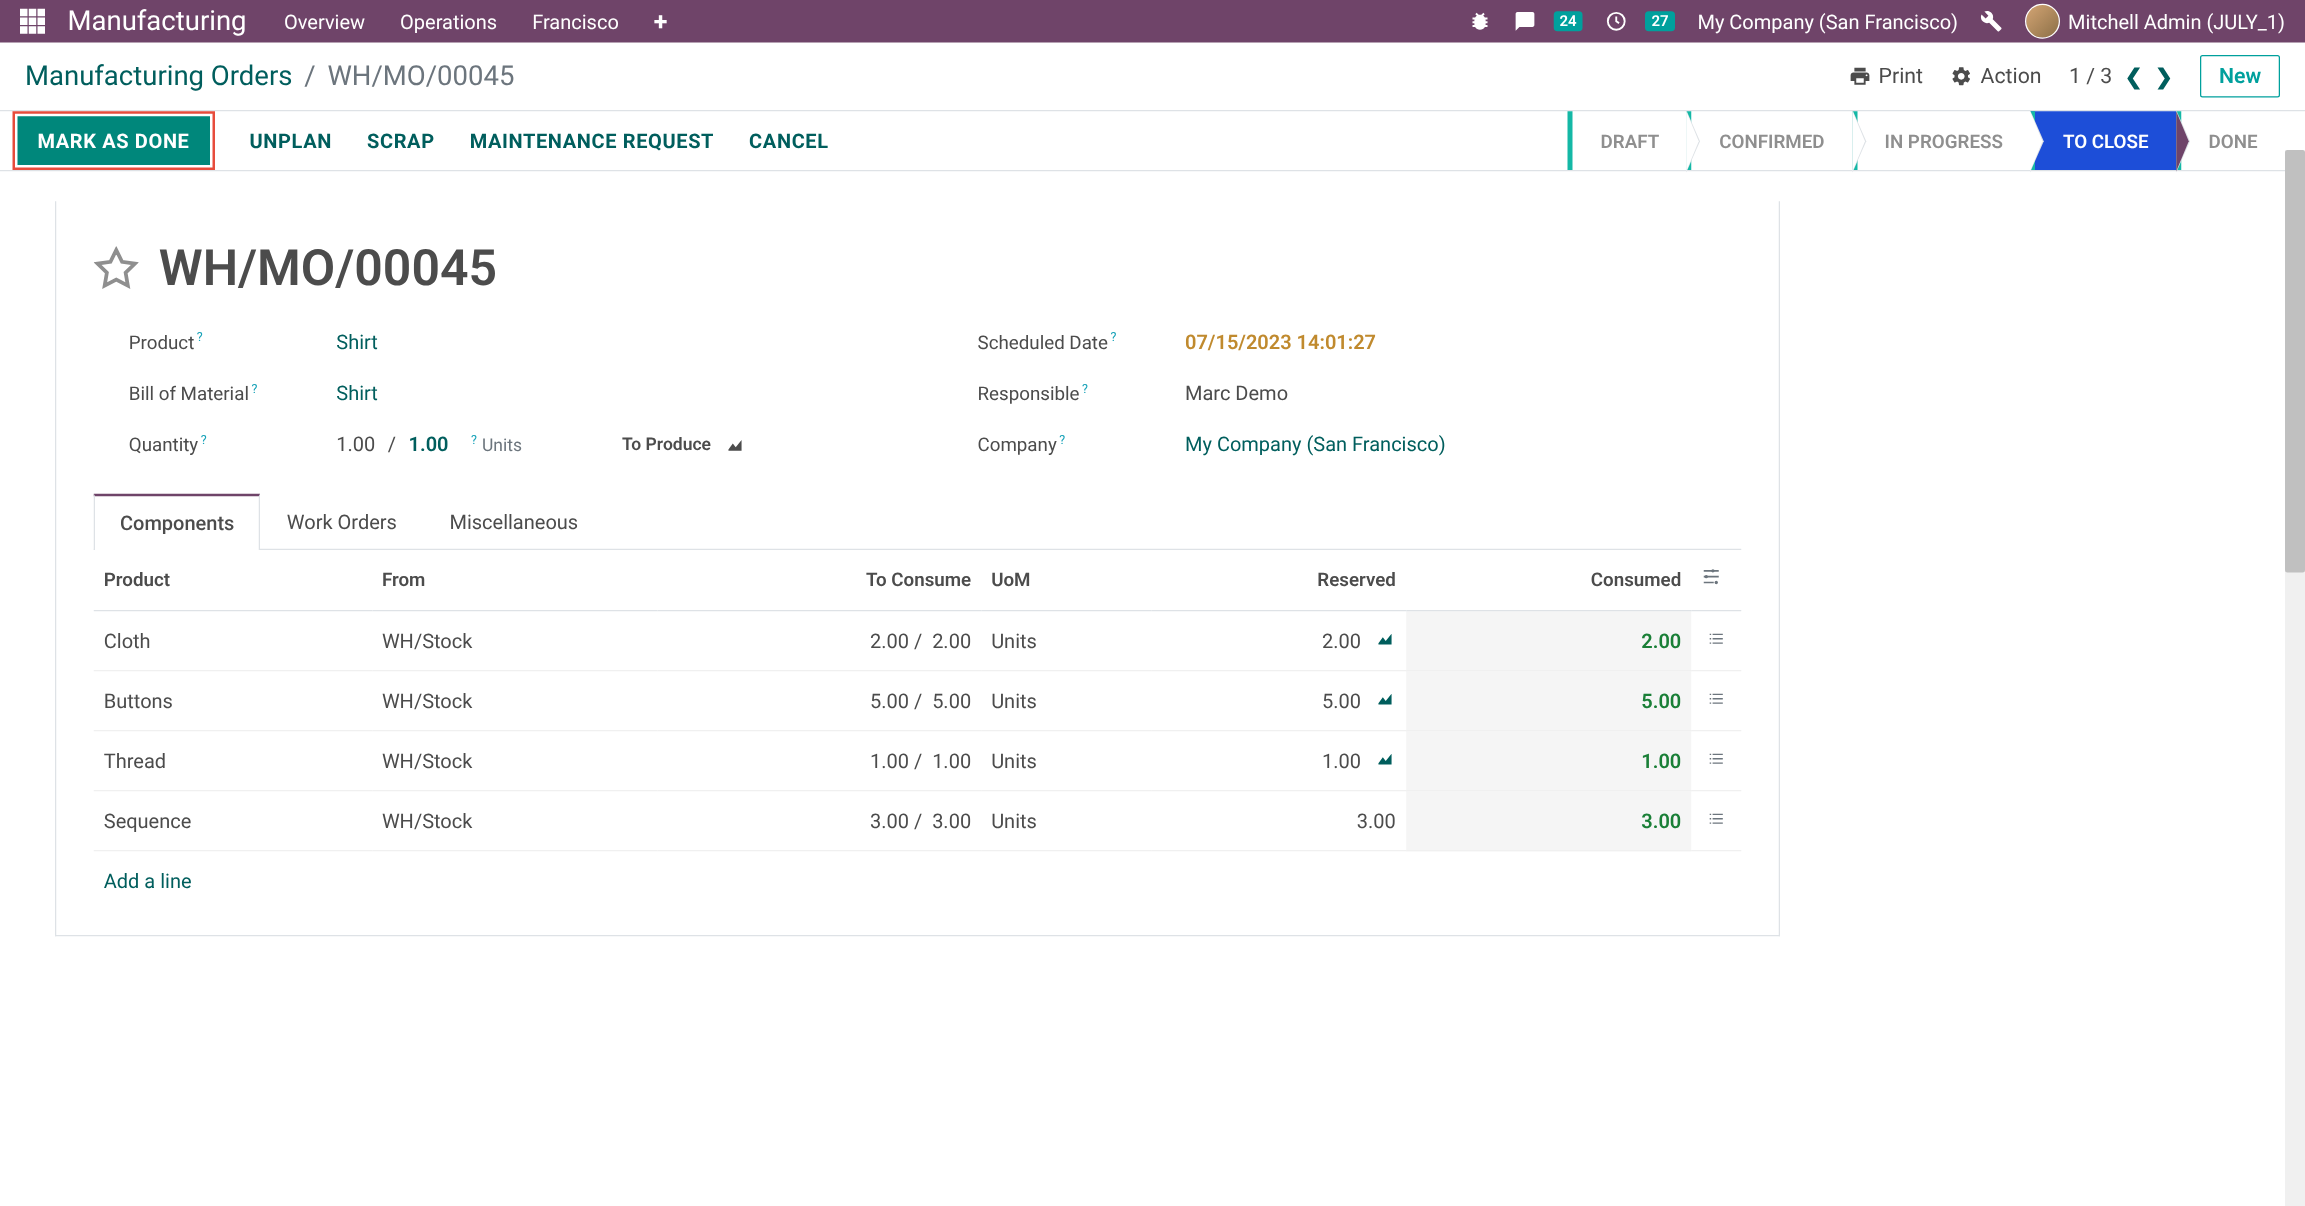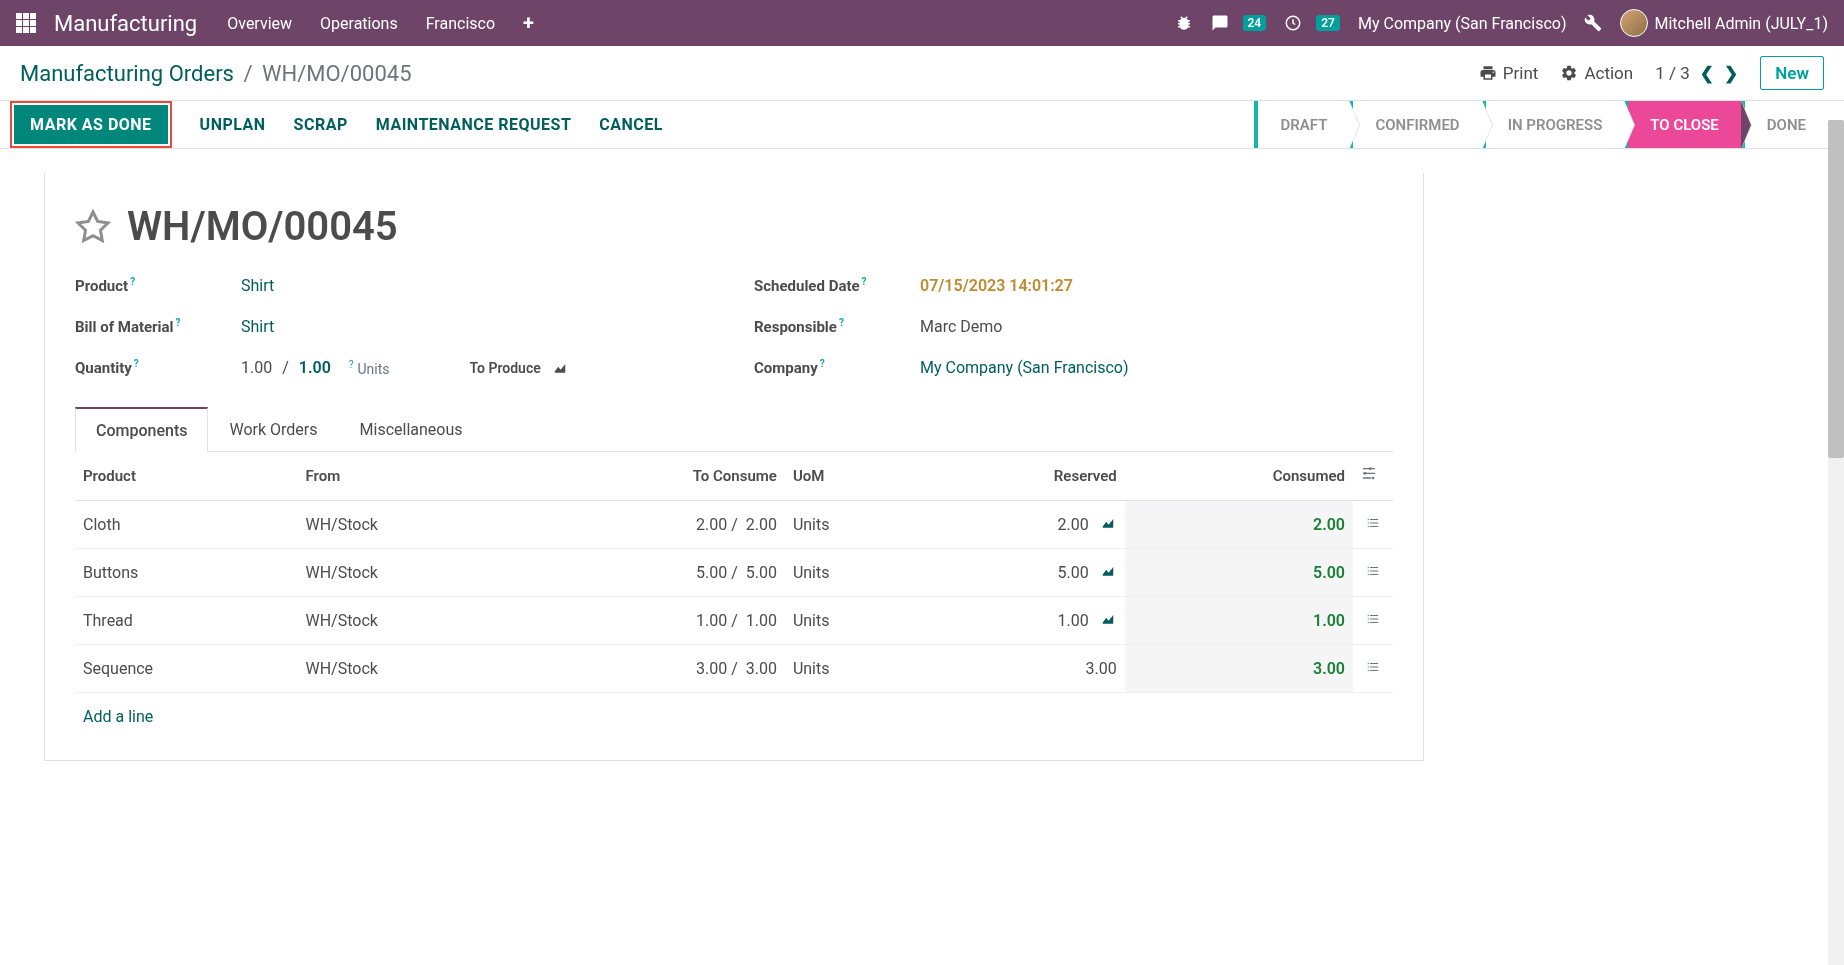--- a/index.html
+++ b/index.html
@@ -1,19 +1,19 @@
 <!DOCTYPE html>
 <html><head>
 <meta charset="utf-8">
 <style>
 * { box-sizing: border-box; margin: 0; padding: 0; }
 body { font-family: -apple-system, BlinkMacSystemFont, "Segoe UI", Roboto, Helvetica, Arial, sans-serif; background: #fff; color: #4c4c4c; font-size: 14px; }
 
 
-.topbar { background: #6f4469; color: #fff; height: 46px; display: flex; align-items: center; padding: 0 16px; }
+.topbar { background: #6f4469; color: #fff; height: 34px; display: flex; align-items: center; padding: 0 16px; }
 .apps-icon { width: 20px; height: 20px; display: grid; grid-template-columns: repeat(3,6px); grid-template-rows: repeat(3,6px); gap: 1px; margin-right: 18px; cursor: pointer; }
 .apps-icon span { background: #fff; width: 6px; height: 6px; }
 .app-name { font-size: 22px; font-weight: 400; margin-right: 30px; }
 .nav-link { color: #fff; font-size: 16px; margin-right: 28px; cursor: pointer; }
 .nav-plus { font-size: 20px; font-weight: bold; cursor: pointer; }
 .topbar-spacer { flex: 1; }
 .topbar-right { display: flex; align-items: center; gap: 18px; }
 .topbar-right > * { cursor: pointer; display: flex; align-items: center; }
 .badge-group { position: relative; display: flex; align-items: center; }
 .badge { background: #00a09d; color: #fff; font-size: 12px; padding: 1px 5px; border-radius: 3px; margin-left: 14px; font-weight: 600; }
@@ -32,36 +32,36 @@
 
 
 .statusbar-row { display: flex; align-items: stretch; border-bottom: 1px solid #dee2e6; height: 48px; margin-right: 16px; }
 .action-buttons { display: flex; align-items: center; padding-left: 10px; }
 .primary-action { background: #00877b; color: #fff; font-weight: 700; font-size: 16px; padding: 10px 16px; cursor: pointer; letter-spacing: 0.5px; }
 .primary-wrap { border: 2px solid #e74c3c; padding: 2px; margin-right: 14px; }
 .secondary-action { color: #005e5d; font-weight: 700; font-size: 16px; padding: 10px 14px; cursor: pointer; letter-spacing: 0.5px; }
 .statusbar-spacer { flex: 1; }
 .statuses { display: flex; align-items: stretch; }
 .status-step { position: relative; padding: 0 22px; display: flex; align-items: center; font-size: 15px; font-weight: 600; color: #8f8f8f; border-left: 4px solid #14b8a6; }
-.status-step.active { background: #ec4899; color: #fff; }
+.status-step.active { background: #1d4ed8; color: #fff; }
 .status-step::after { content: ""; position: absolute; right: -10px; top: 50%; transform: translateY(-50%); width: 0; height: 0; border-top: 24px solid transparent; border-bottom: 24px solid transparent; border-left: 10px solid #fff; z-index: 2; }
 .status-step::before { content: ""; position: absolute; right: -11px; top: 50%; transform: translateY(-50%); width: 0; height: 0; border-top: 25px solid transparent; border-bottom: 25px solid transparent; border-left: 11px solid #dee2e6; z-index: 1; }
 .status-step.active::after { border-left-color: #6f4469; }
 .status-step:last-child::after, .status-step:last-child::before { display: none; }
 
 
 .sheet-wrap { padding: 24px 44px; }
 .sheet { border: 1px solid #dee2e6; border-top: none; padding: 30px 30px 20px 30px; max-width: 1380px; }
 .title-row { display: flex; align-items: center; gap: 16px; margin-bottom: 26px; }
 .star-icon { width: 36px; height: 36px; }
 .title { font-size: 40px; font-weight: 600; color: #4c4c4c; }
 
 .fields-grid { display: grid; grid-template-columns: 1fr 1fr; column-gap: 40px; row-gap: 22px; margin-bottom: 30px; }
 .field-row { display: flex; align-items: center; }
-.field-label { width: 166px; font-size: 15px; color: #4c4c4c; font-weight: 700; position: relative; }
+.field-label { width: 166px; font-size: 15px; color: #4c4c4c; font-weight: 400; position: relative; margin-left: 28px; }
 .help-q { color: #17a2b8; font-size: 10px; vertical-align: super; margin-left: 2px; }
 .field-value { font-size: 16px; }
 .link-val { color: #005e5d; cursor: pointer; }
 .orange-val { color: #c08a2e; font-weight: 600; }
 .qty-row { display: flex; align-items: center; gap: 10px; }
 .qty-sep { color: #4c4c4c; font-size: 16px; }
 .teal-num { color: #005e5d; font-weight: 600; }
 .uom-label { color: #6c757d; margin-left: 6px; }
 .to-produce { margin-left: 70px; font-weight: 600; display: flex; align-items: center; gap: 10px; }
 

